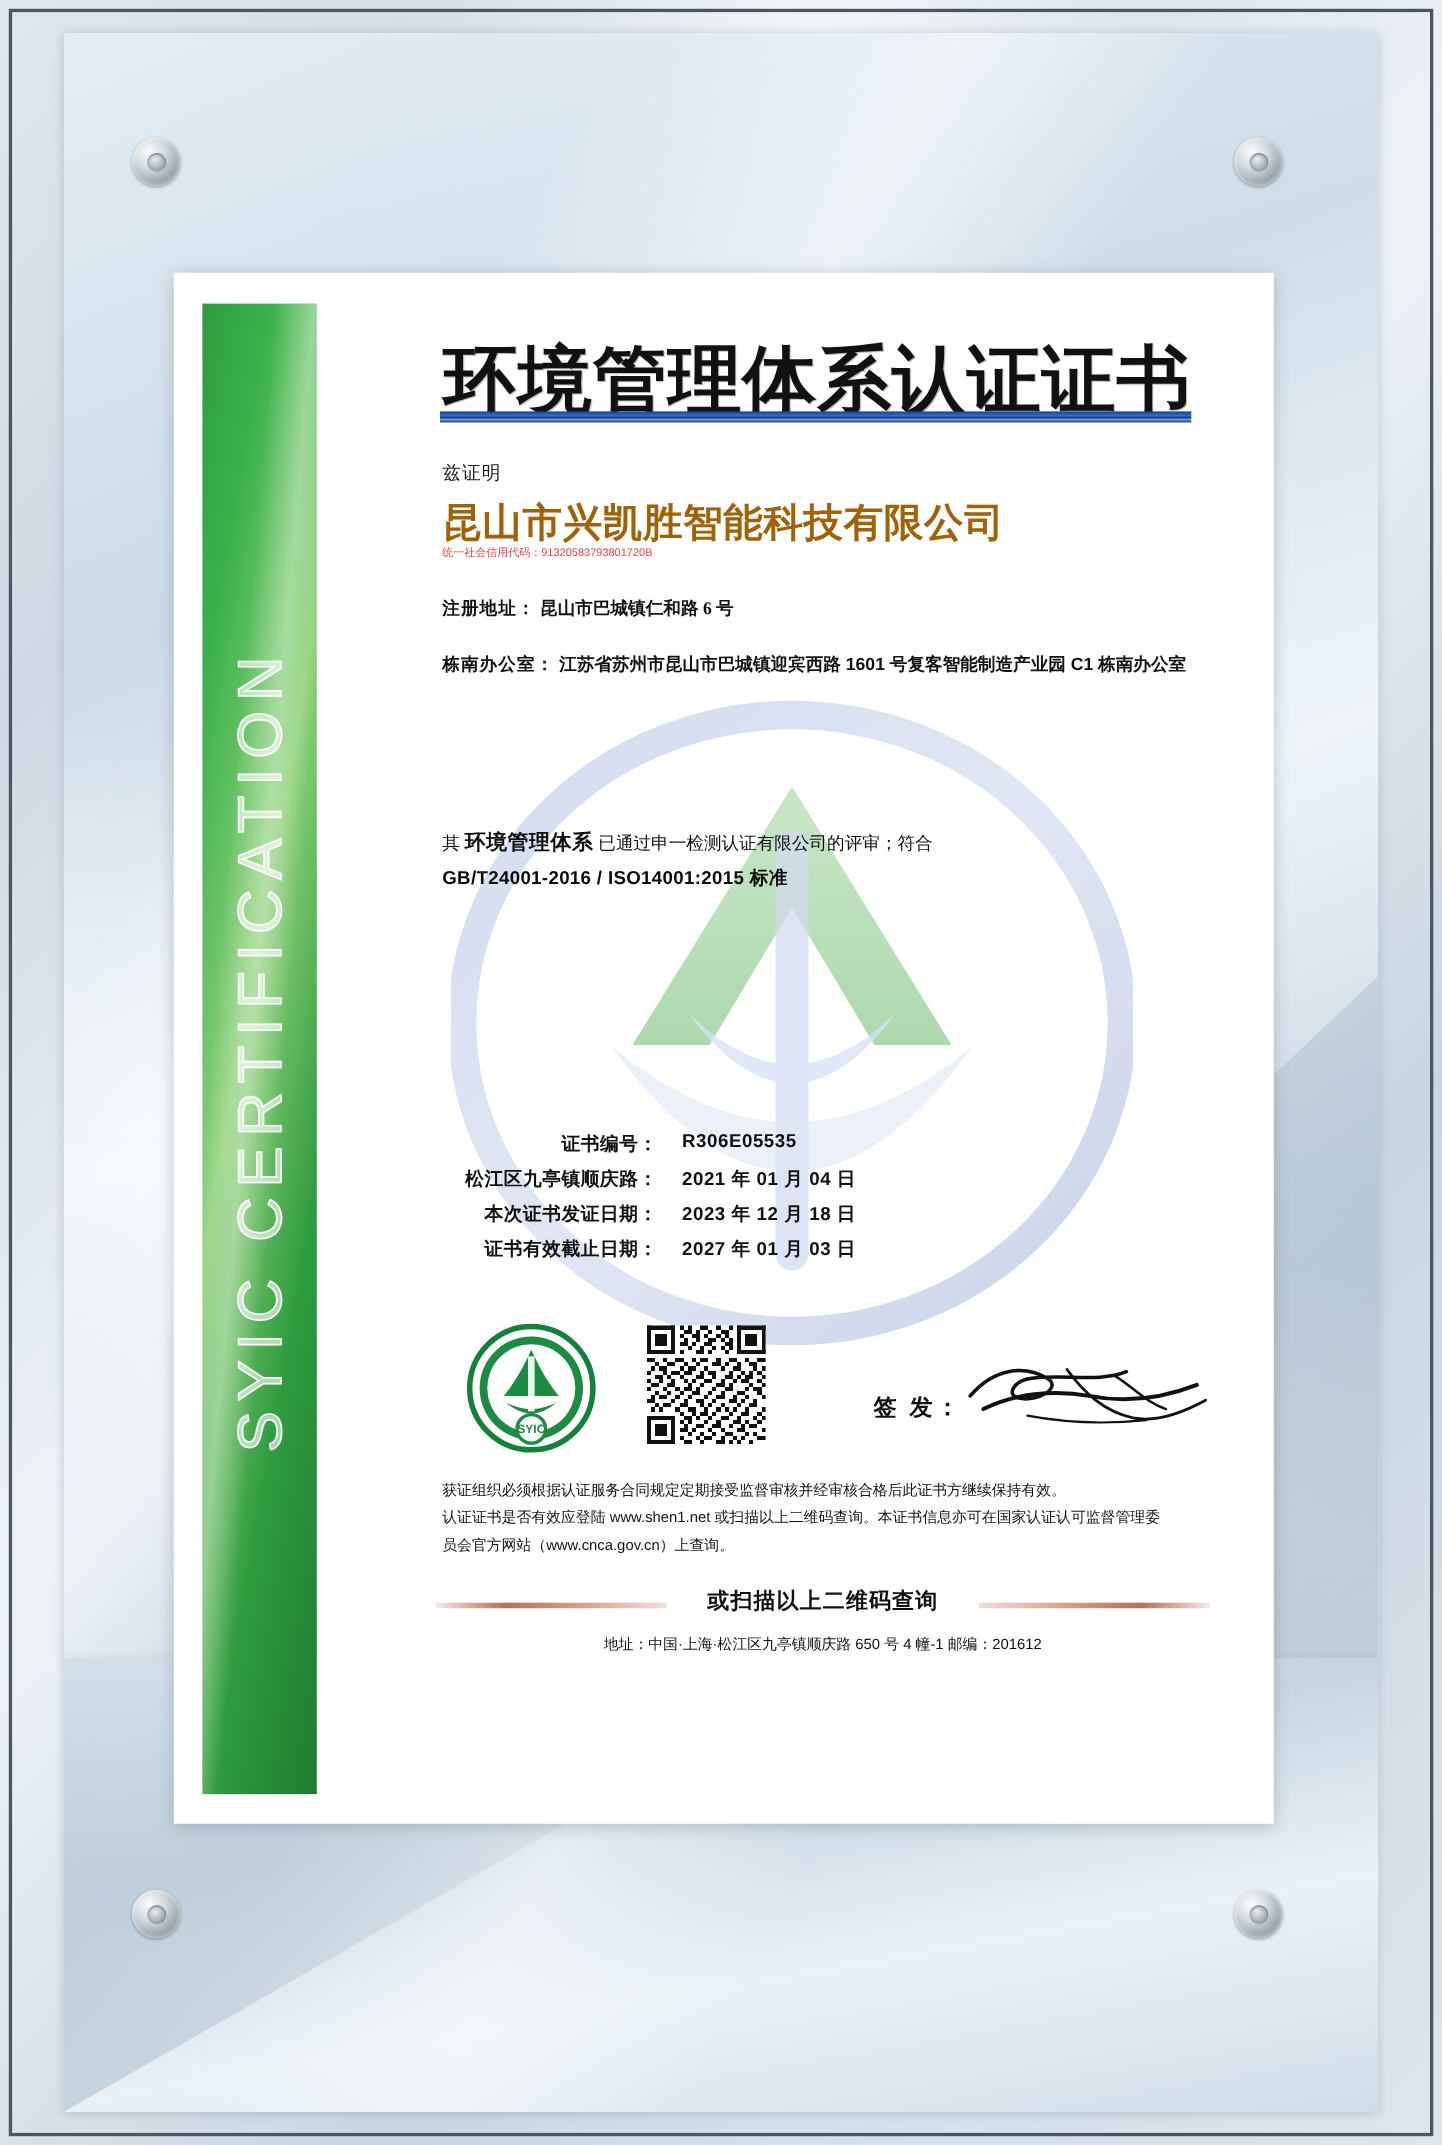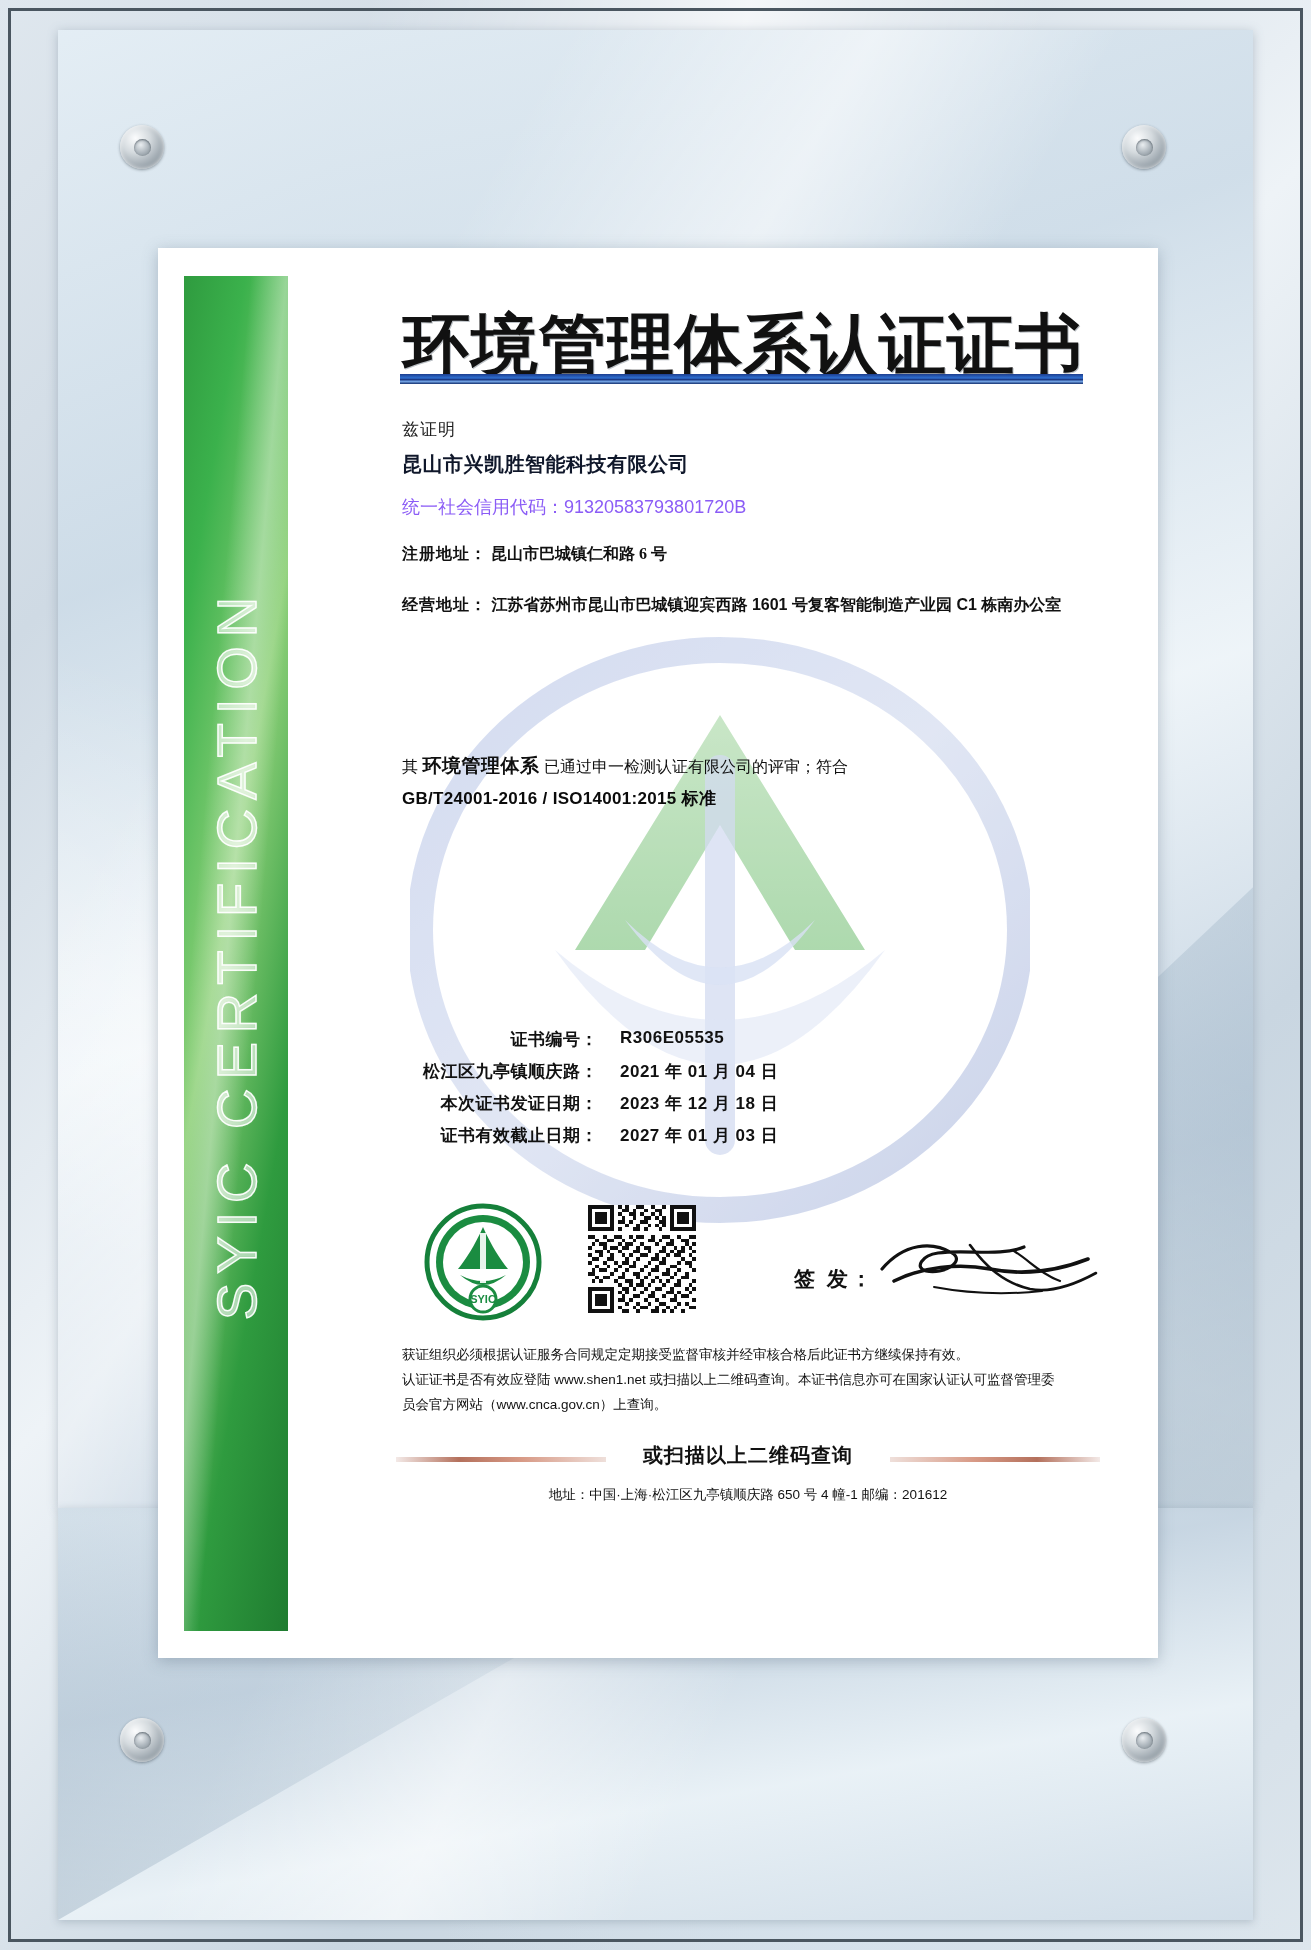--- a/index.html
+++ b/index.html
@@ -234,32 +234,32 @@
   #hereby {
     left: 54px;
     top: 170px;
     font-size: 17px;
     letter-spacing: 1px;
   }
   #company-name {
     position: absolute;
     left: 54px;
     top: 203px;
-    font-size: 20px;
-    font-weight: 700;
-    color: #0f172a;
+    font-size: 36px;
+    font-weight: 700;
+    color: #a16207;
     letter-spacing: .5px;
     white-space: nowrap;
   }
   #credit-code {
     position: absolute;
     left: 54px;
     top: 247px;
-    font-size: 18px;
-    color: #8b5cf6;
+    font-size: 10px;
+    color: #ef4444;
     white-space: nowrap;
   }
 
   .addr-row {
     position: absolute;
     font-size: 16px;
     color: #111;
     font-weight: 700;
     line-height: 1.55;
   }
@@ -471,21 +471,21 @@
 
       <div id="company-name">昆山市兴凯胜智能科技有限公司</div>
       <div id="credit-code">统一社会信用代码：91320583793801720B</div>
 
       <div class="addr-row" id="reg-addr">
         <span class="addr-key">注册地址：</span>
         <span class="addr-val">昆山市巴城镇仁和路 6 号</span>
       </div>
 
       <div class="addr-row" id="op-addr">
-        <span class="addr-key">经营地址：</span>
+        <span class="addr-key">栋南办公室：</span>
         <span class="addr-val">江苏省苏州市昆山市巴城镇迎宾西路 1601 号复客智能制造产业园 C1 栋南办公室</span>
       </div>
 
       <div id="standard-block">
         <div id="sys-line">
           <span>其</span>
           <span class="sys-name">环境管理体系</span>
           <span>已通过申一检测认证有限公司的评审；符合</span>
         </div>
         <div id="std-line">GB/T24001-2016 / ISO14001:2015 标准</div>

